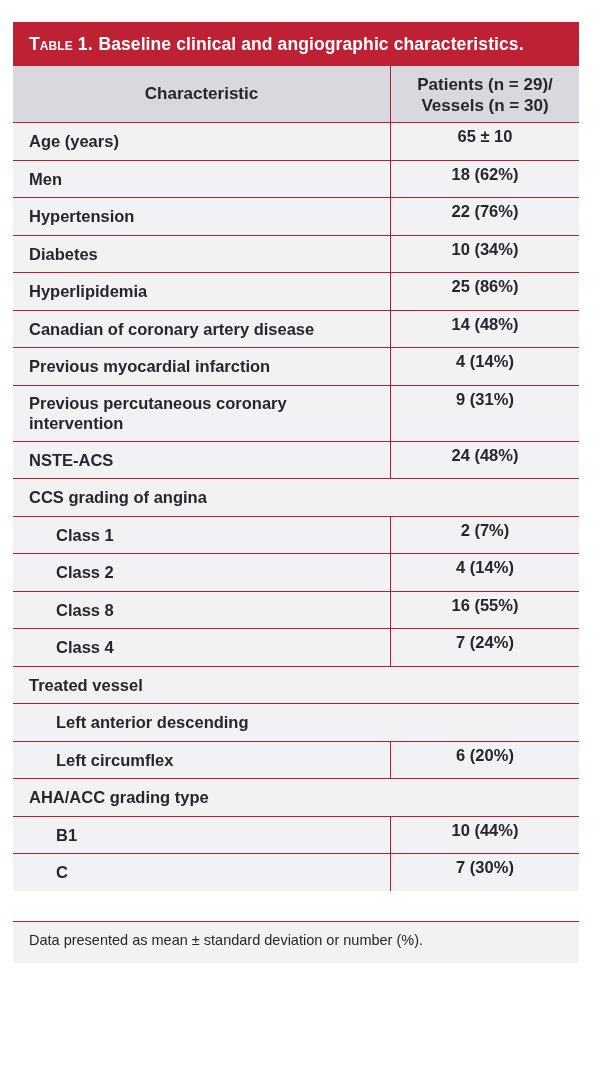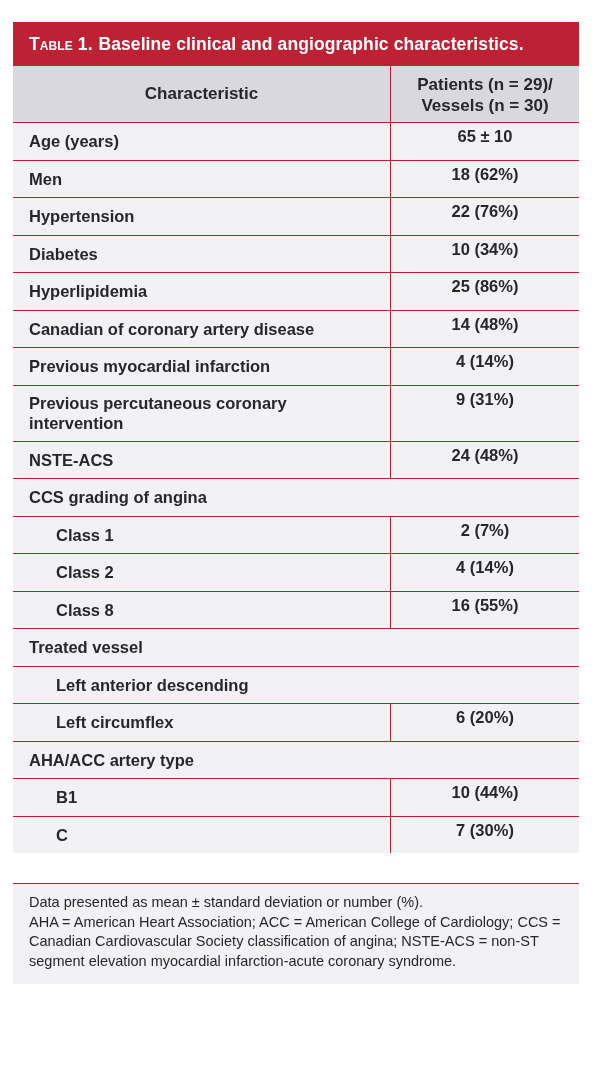--- a/index.html
+++ b/index.html
@@ -119,42 +119,45 @@
         <div class="value">2 (7%)</div>
       </div>
       <div class="row indent">
         <div class="label">Class 2</div>
         <div class="value">4 (14%)</div>
       </div>
       <div class="row indent">
         <div class="label">Class 8</div>
         <div class="value">16 (55%)</div>
       </div>
+      <div class="row indent">
+        <div class="label">Class 4</div>
+        <div class="value">7 (24%)</div>
+      </div>
       <div class="row section">
         <div class="label">Treated vessel</div>
         <div class="value"></div>
       </div>
       <div class="row indent">
         <div class="label">Left anterior descending</div>
       </div>
       <div class="row indent">
         <div class="label">Left circumflex</div>
         <div class="value">6 (20%)</div>
       </div>
       <div class="row section">
-        <div class="label">AHA/ACC artery type</div>
+        <div class="label">AHA/ACC grading type</div>
         <div class="value"></div>
       </div>
       <div class="row indent">
         <div class="label">B1</div>
         <div class="value">10 (44%)</div>
       </div>
       <div class="row indent">
         <div class="label">C</div>
         <div class="value">7 (30%)</div>
       </div>
     </div>
 
   <div class="footnote">
     <div>Data presented as mean ± standard deviation or number (%).</div>
-    <div>AHA = American Heart Association; ACC = American College of Cardiology; CCS = Canadian Cardiovascular Society classification of angina; NSTE-ACS = non-ST segment elevation myocardial infarction-acute coronary syndrome.</div>
   </div>
 </div>
 
 </body></html>

